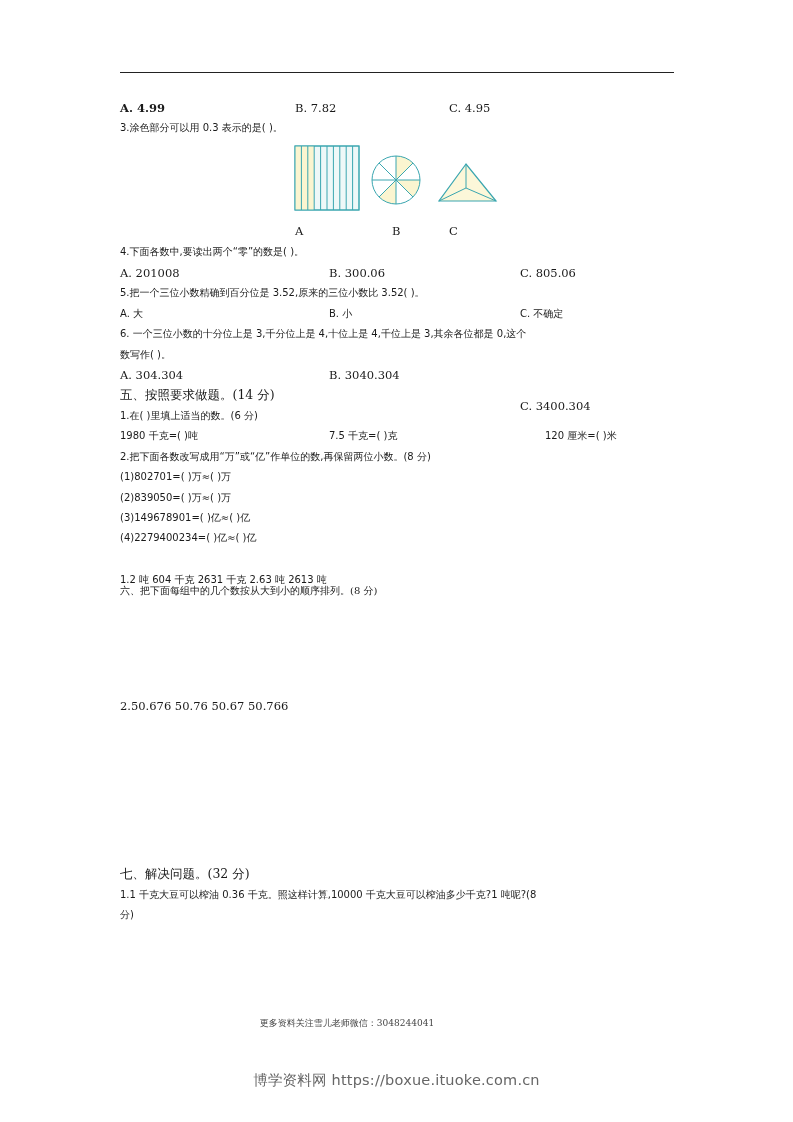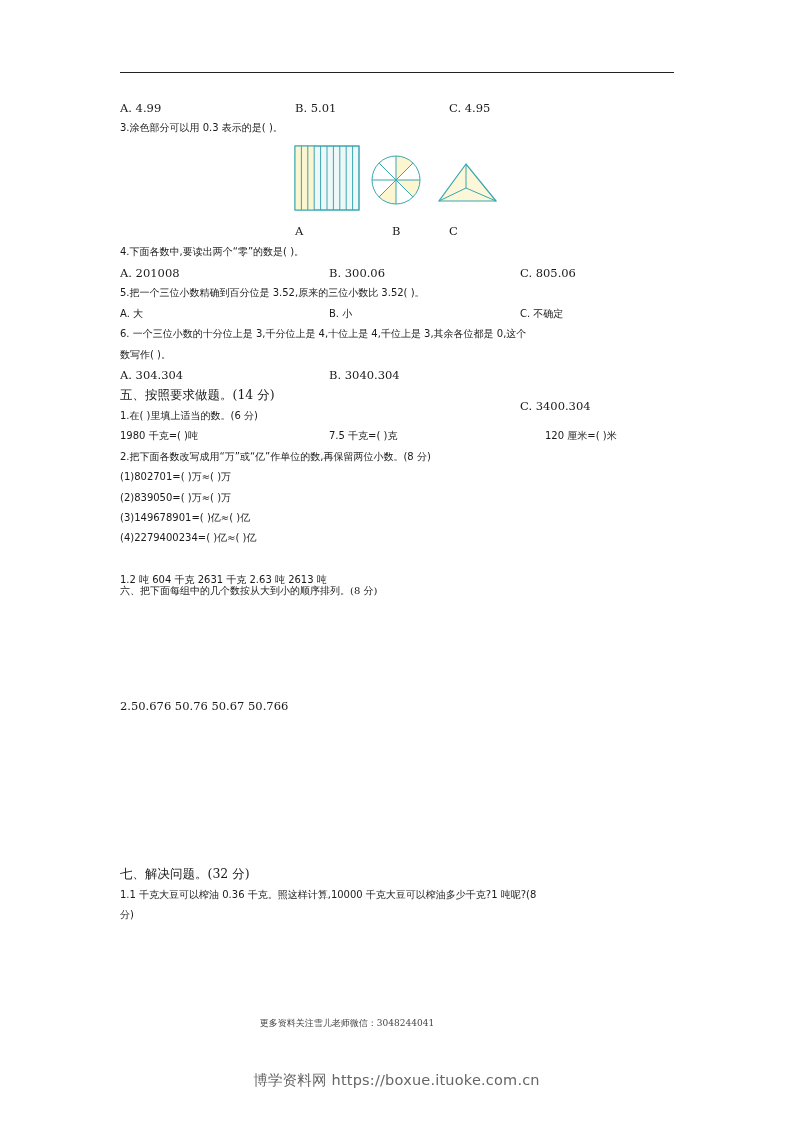--- a/index.html
+++ b/index.html
@@ -16,22 +16,22 @@
                    font-family: "DejaVu Serif", serif; font-size: 9px; color: #444; }
     .watermark { position: absolute; left: 0; width: 793px; top: 1071px; text-align: center;
                  font-family: "DejaVu Sans", sans-serif; font-size: 14.5px; color: #666; letter-spacing: 0.2px; }
   </style>
 </head>
 <body>
 
 <div class="rule"></div>
 
 <div class="line opt-serif" style="top:100px; width:560px;">
-  <span class="col" style="left:0;">A.  4.99</span>
-  <span class="col" style="left:175px;">B.  5.01</span>
+  <span class="col" style="left:0;font-weight:bold;">A.  4.99</span>
+  <span class="col" style="left:175px;">B.  7.82</span>
   <span class="col" style="left:329px;">C.  4.95</span>
 </div>
 
 <div class="line" style="top:120px;">3.涂色部分可以用 0.3 表示的是(      )。</div>
 
 <svg class="figs" viewBox="0 0 220 96" width="220" height="96">
   <g>
     <rect x="3" y="2" width="64" height="64" fill="#eef8f8" stroke="#3aa6b0" stroke-width="1"></rect>
     <rect x="3" y="2" width="19" height="64" fill="#fbf5d0"></rect>
     <rect x="3" y="2" width="64" height="64" fill="none" stroke="#3aa6b0" stroke-width="1"></rect>

